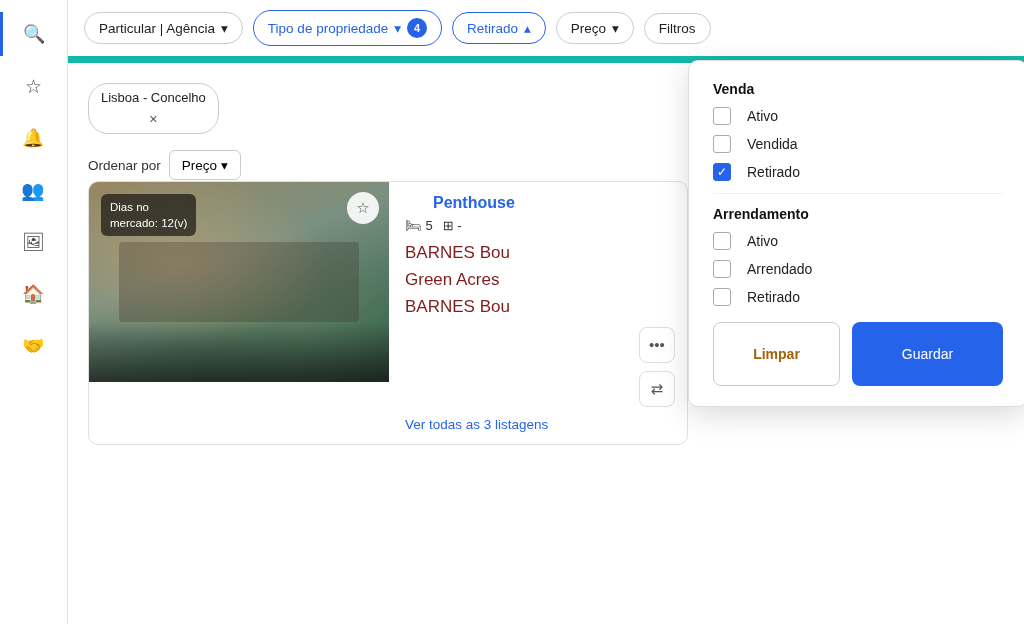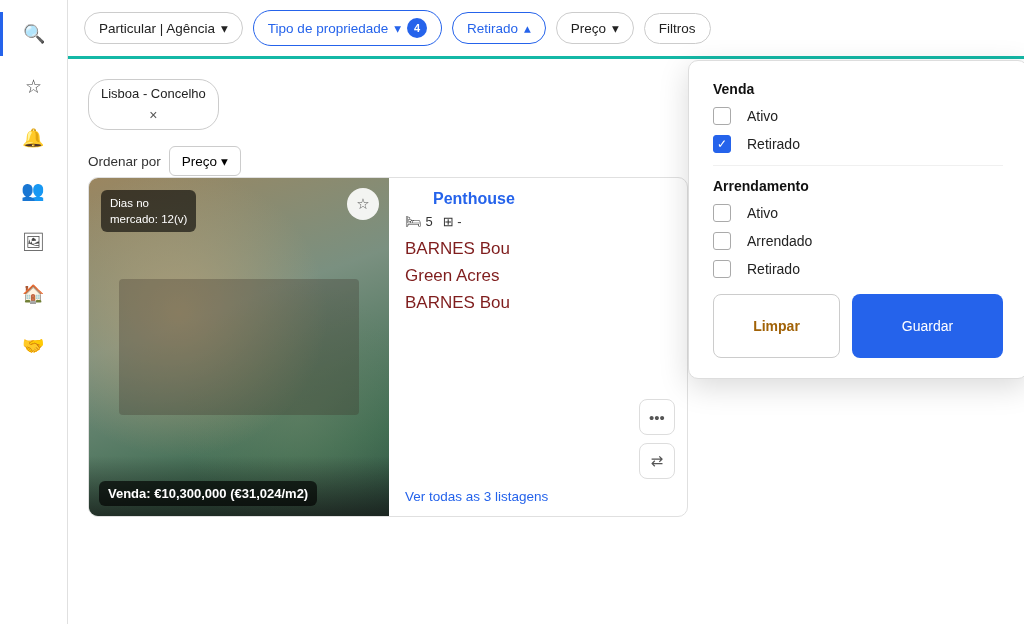--- a/index.html
+++ b/index.html
@@ -44,21 +44,21 @@
       overflow: hidden;
       position: relative;
     }
 
     
     .topbar {
       display: flex;
       align-items: center;
       padding: 10px 16px;
       gap: 10px;
-      border-bottom: 3px solid #14b8a6;
+      border-bottom: 7px solid #14b8a6;
       background: #fff;
       flex-shrink: 0;
     }
     .filter-btn {
       display: flex;
       align-items: center;
       gap: 6px;
       padding: 7px 14px;
       border: 1.5px solid #ccc;
       border-radius: 20px;
@@ -162,21 +162,21 @@
       border: 1px solid #e0e0e0;
       border-radius: 10px;
       overflow: hidden;
       max-width: 600px;
       position: relative;
     }
     .card-image {
       position: relative;
       width: 300px;
       min-width: 300px;
-      height: 338px;
+      height: 200px;
       background: linear-gradient(135deg, #8B7355 0%, #A0956B 30%, #6B8F71 70%, #4a7c5c 100%);
       overflow: hidden;
       flex-shrink: 0;
     }
     .card-image-inner {
       width: 100%;
       height: 100%;
       background: 
         radial-gradient(ellipse at 30% 40%, rgba(180,160,120,0.8) 0%, transparent 50%),
         radial-gradient(ellipse at 70% 70%, rgba(100,130,100,0.6) 0%, transparent 40%),
@@ -426,21 +426,20 @@
         <div style="position:absolute;bottom:0;left:0;right:0;height:60px;background:linear-gradient(to top, rgba(20,20,20,0.7),transparent);"></div>
         <div style="position:absolute;top:30%;left:10%;width:80%;height:40%;background:rgba(60,50,40,0.3);border-radius:4px;"></div>
 
         <div class="card-badge">
           <span>Dias no</span><br>
           <span>mercado: 12(v)</span>
         </div>
         <div class="card-fav">
           <span>☆</span>
         </div>
-        <div class="card-price">Venda: €10,300,000 (€31,024/m2)</div>
       </div>
 
       <div class="card-info">
         <div class="card-title">Penthouse</div>
         <div class="card-meta">
           <span>🛏 <span>5</span></span>
           <span>⊞ -</span>
         </div>
         <div class="card-agent">
           <div>BARNES Bou</div>
@@ -461,20 +460,24 @@
   </div>
 
   <div class="dropdown-overlay">
     <div class="dropdown-section-title">Venda</div>
 
     <div class="dropdown-item">
       <div class="checkbox"></div>
       <span>Ativo</span>
     </div>
     <div class="dropdown-item">
+      <div class="checkbox"></div>
+      <span>Vendida</span>
+    </div>
+    <div class="dropdown-item">
       <div class="checkbox checked">✓</div>
       <span>Retirado</span>
     </div>
 
     <div class="dropdown-divider"></div>
 
     <div class="dropdown-section-title">Arrendamento</div>
 
     <div class="dropdown-item">
       <div class="checkbox"></div>

